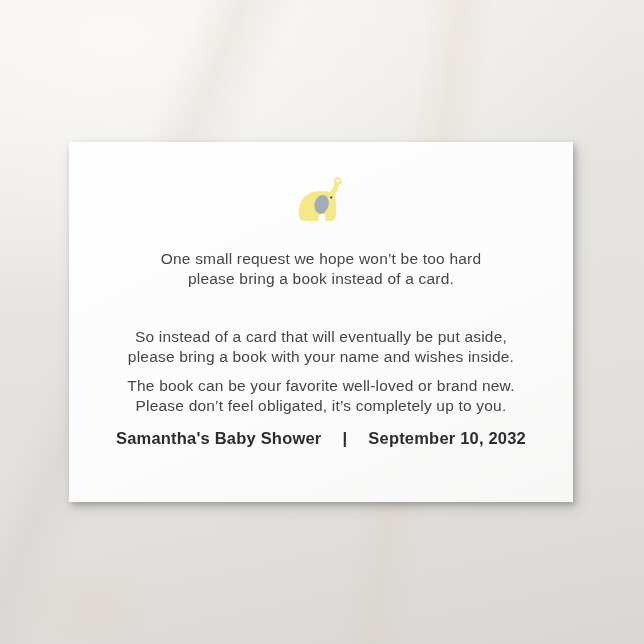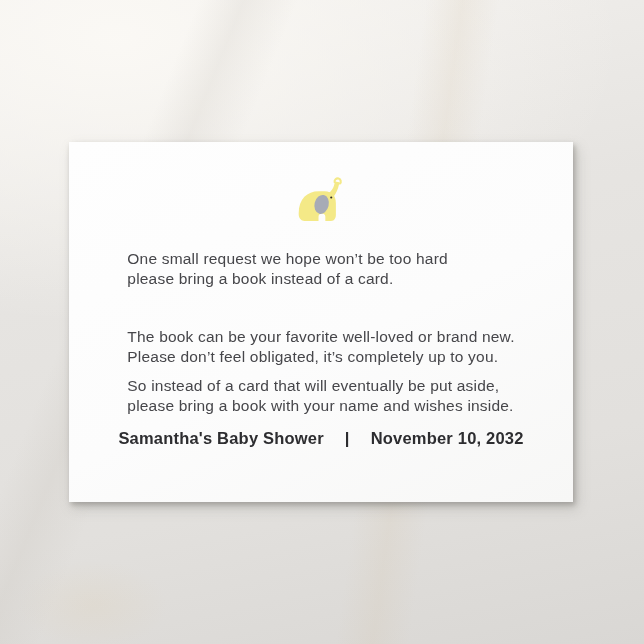--- a/index.html
+++ b/index.html
@@ -46,20 +46,21 @@
     height: 360px;
     background: linear-gradient(155deg, #fefefe 0%, #fcfcfc 55%, #f7f7f6 100%);
     box-shadow:
       2px 3px 5px rgba(110, 107, 103, 0.40),
       4px 6px 12px rgba(120, 117, 113, 0.28);
     display: flex;
     flex-direction: column;
     align-items: center;
     box-sizing: border-box;
     padding-top: 32px;
+    text-align: center;
   }
   .elephant {
     width: 62px;
     height: 62px;
     margin-bottom: 13px;
     flex: 0 0 auto;
   }
   .verse {
     color: #46464a;
     font-size: 15.5px;
@@ -118,29 +119,29 @@
 
     <div class="verse">
       <p>
         <span>One small request we hope won’t be too hard</span><br>
         <span>please bring a book instead of a card.</span>
       </p>
       <p>
         <br>
       </p>
       <p>
+        <span>So instead of a card that will eventually be put aside,</span><br>
+        <span>please bring a book with your name and wishes inside.</span>
+      </p>
+      <p>
         <span>The book can be your favorite well-loved or brand new.</span><br>
         <span>Please don’t feel obligated, it’s completely up to you.</span>
-      </p>
-      <p>
-        <span>So instead of a card that will eventually be put aside,</span><br>
-        <span>please bring a book with your name and wishes inside.</span>
       </p>
     </div>
 
     <div class="card-footer">
       <span>Samantha's Baby Shower</span>
       <span>|</span>
-      <span>November 10, 2032</span>
+      <span>September 10, 2032</span>
     </div>
 
   </div>
 </div>
 
 </body></html>

